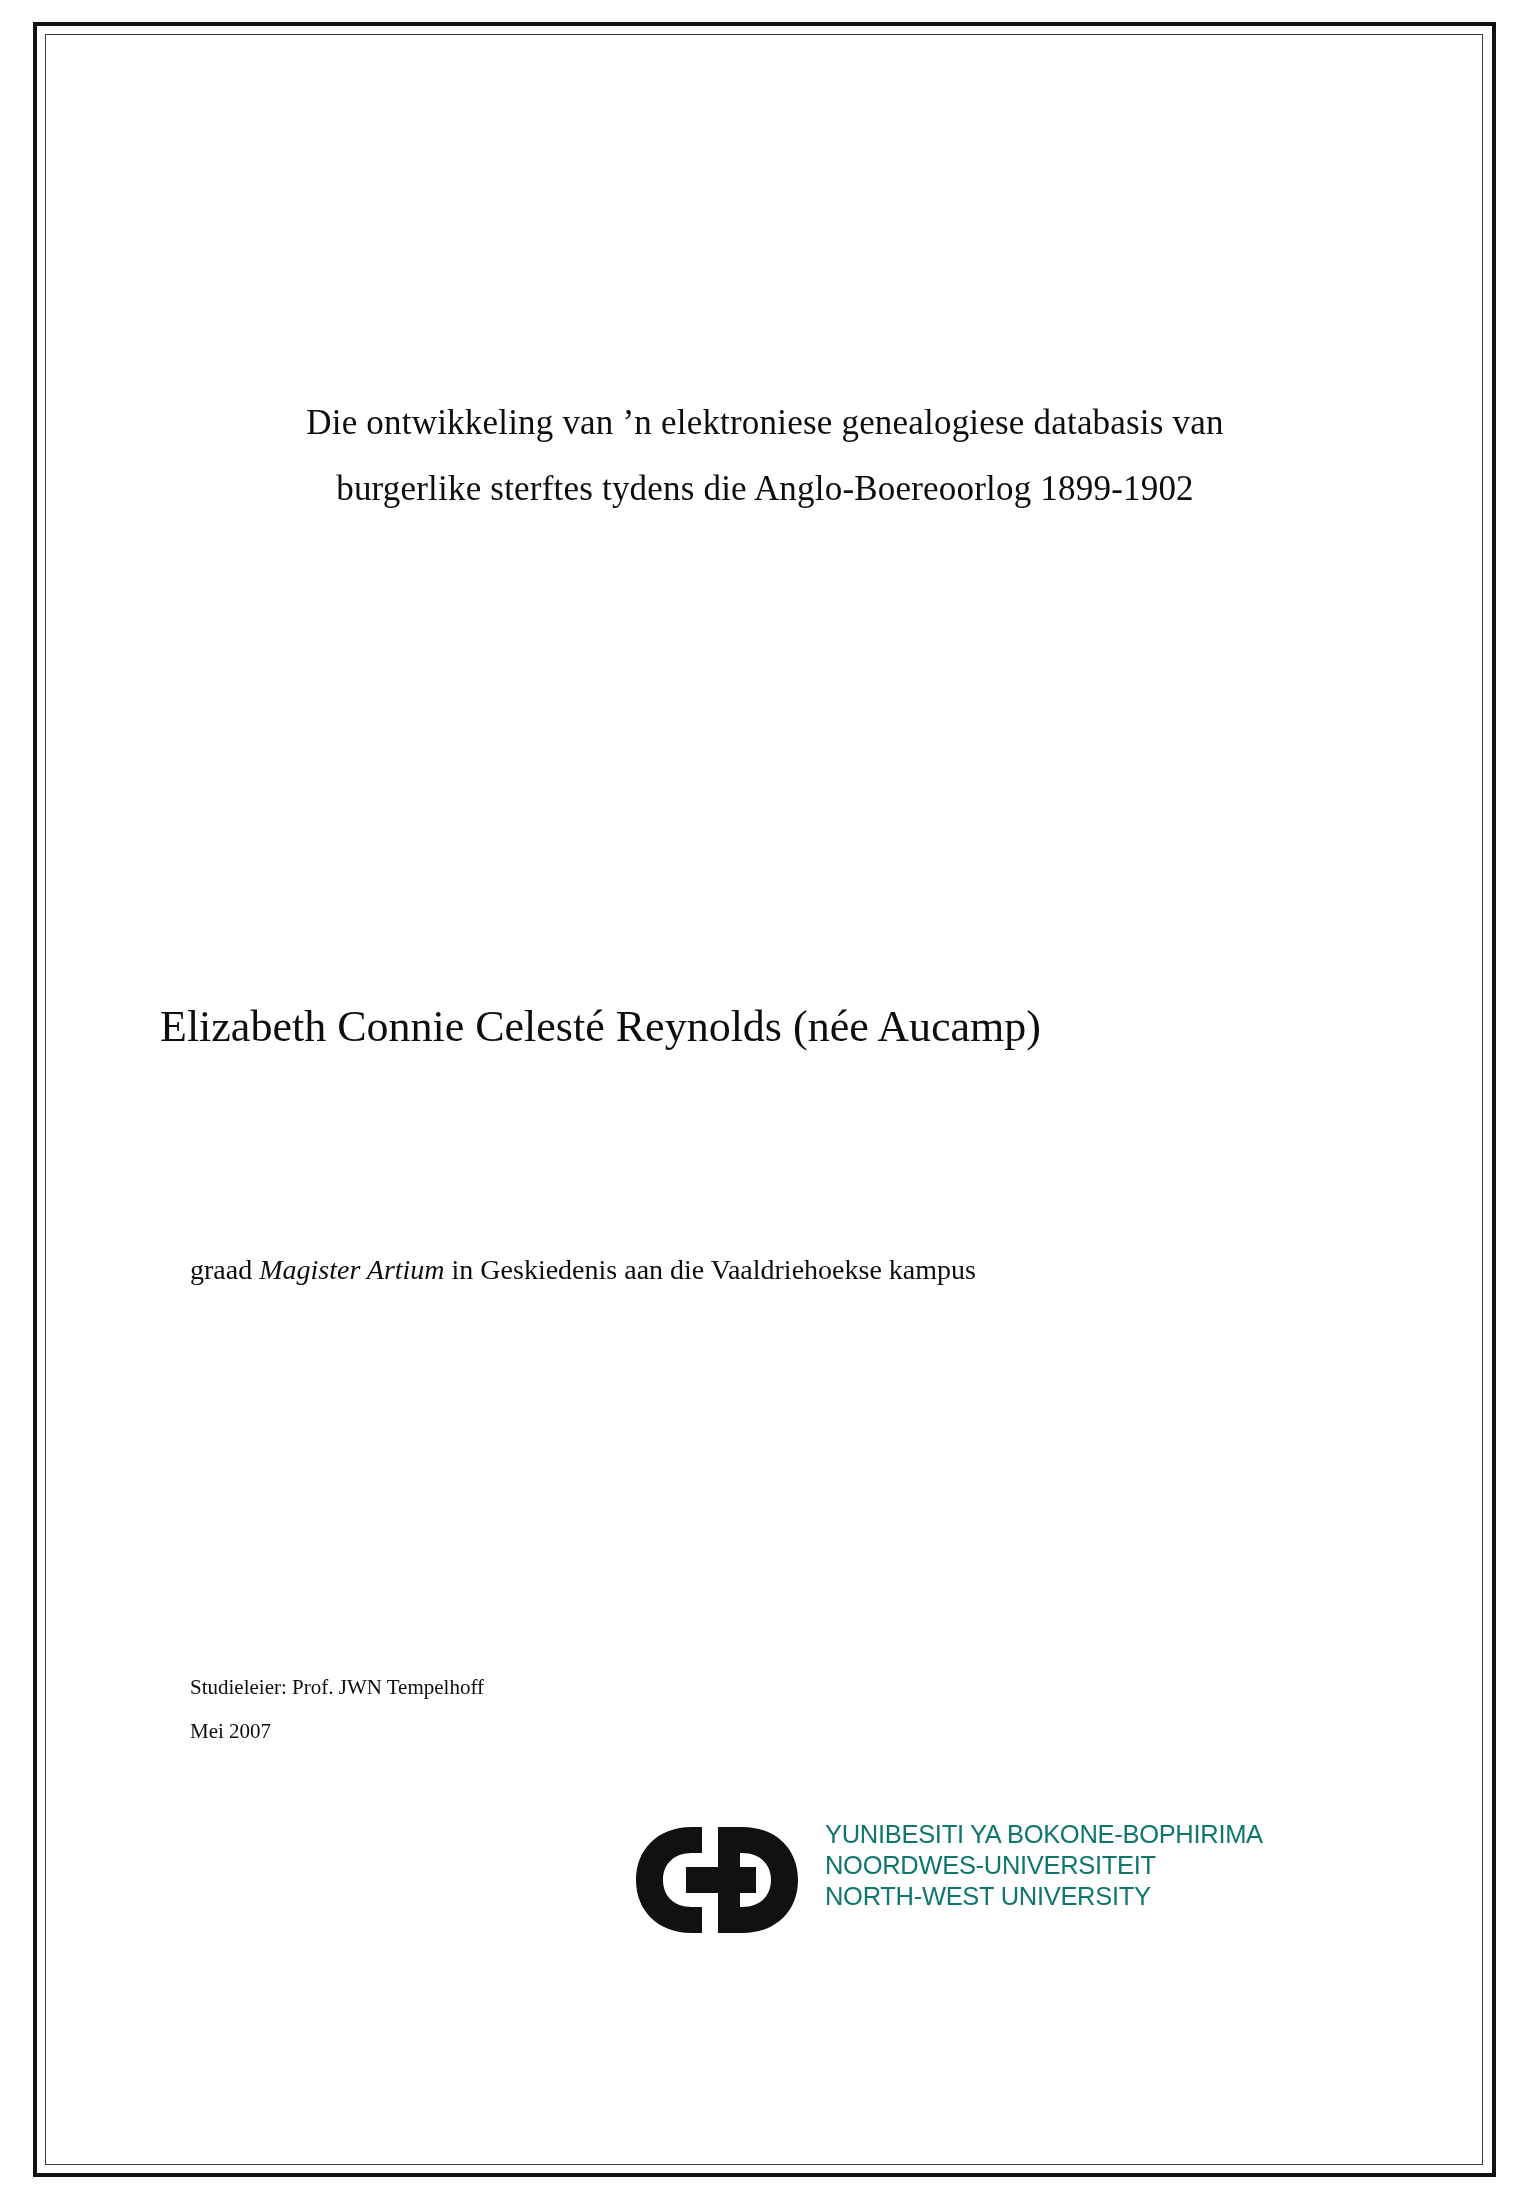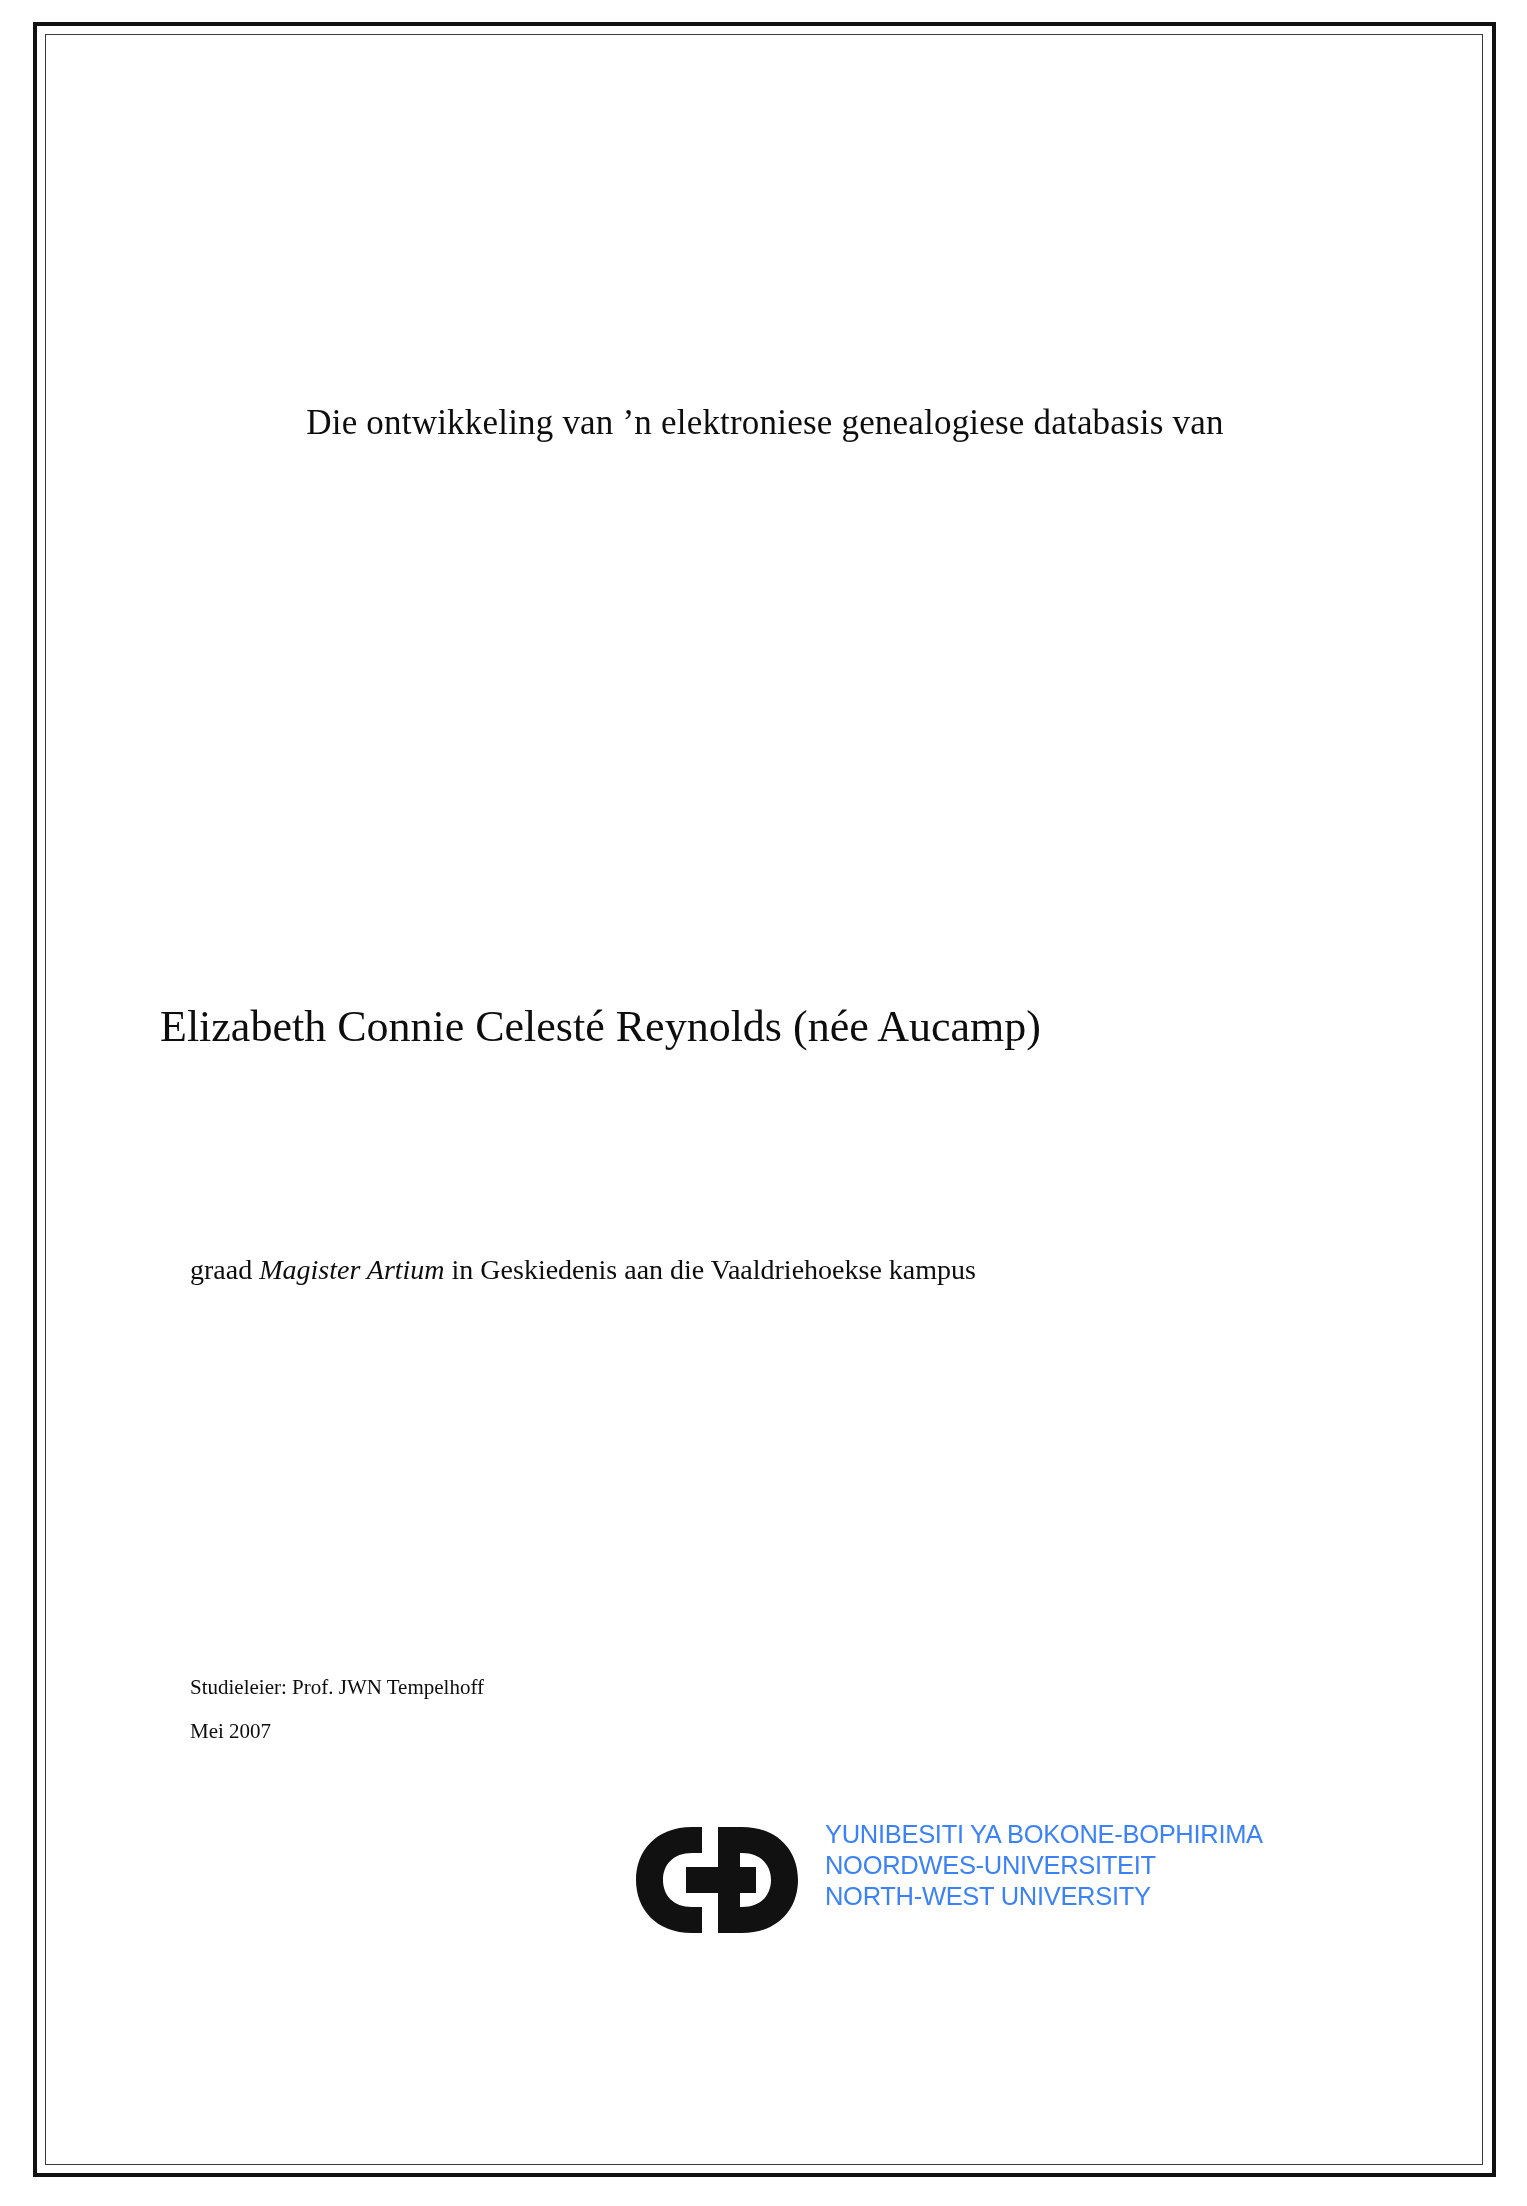--- a/index.html
+++ b/index.html
@@ -117,36 +117,37 @@
   }
   .logo-text {
     position: absolute;
     left: 335px;
     top: 4px;
     font-family: "Liberation Sans", sans-serif;
     font-size: 25.5px;
     line-height: 31px;
     letter-spacing: -0.3px;
     font-weight: 500;
-    color: #3b82f6;
+    color: #0f766e;
     white-space: nowrap;
   }
 </style>
 </head>
 <body>
 
 <div class="page">
 
   <div class="page-border"></div>
   <div class="page-border-inner"></div>
 
   <div class="content">
 
     <div class="title-block">
       <div class="title-line">Die ontwikkeling van ’n elektroniese genealogiese databasis van</div>
+      <div class="title-line">burgerlike sterftes tydens die Anglo-Boereoorlog 1899-1902</div>
     </div>
 
 
     <div class="author">Elizabeth Connie Celesté Reynolds (née Aucamp)</div>
 
     <div class="statement">
       <div class="normal"><span>graad </span><span class="ital">Magister Artium</span><span> in Geskiedenis aan die Vaaldriehoekse kampus</span></div>
     </div>
 
     <div class="supervisor">

